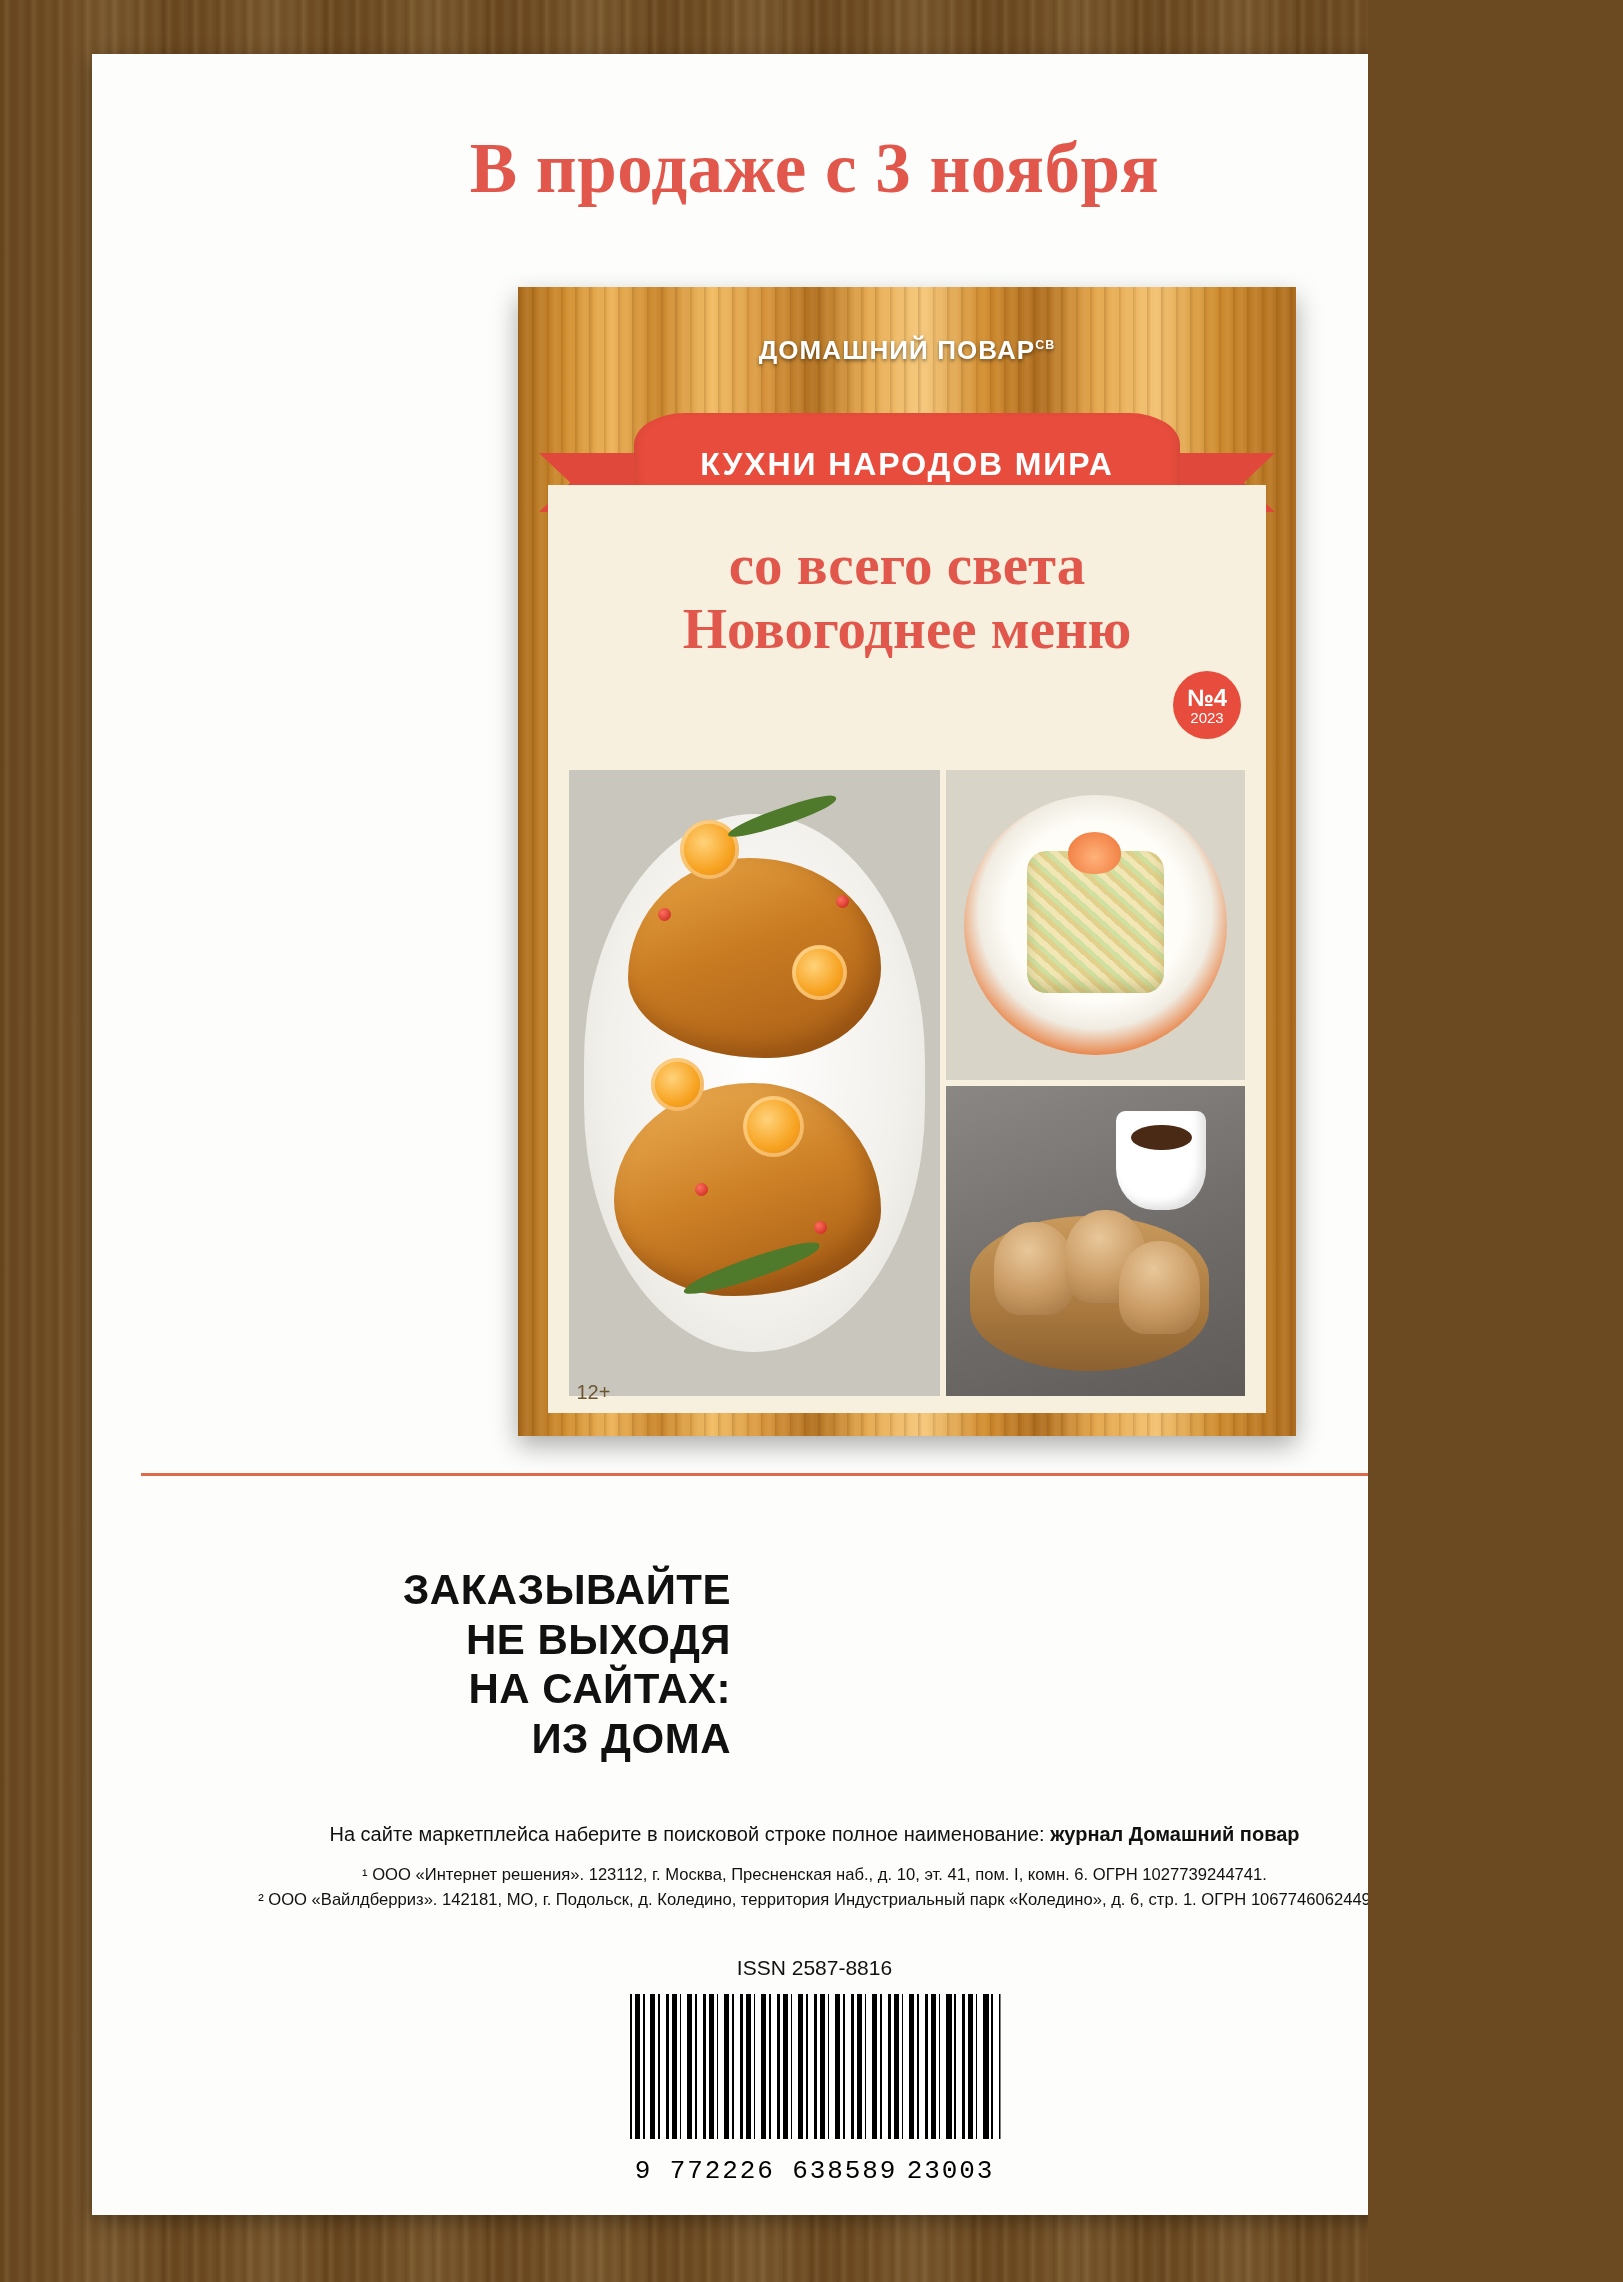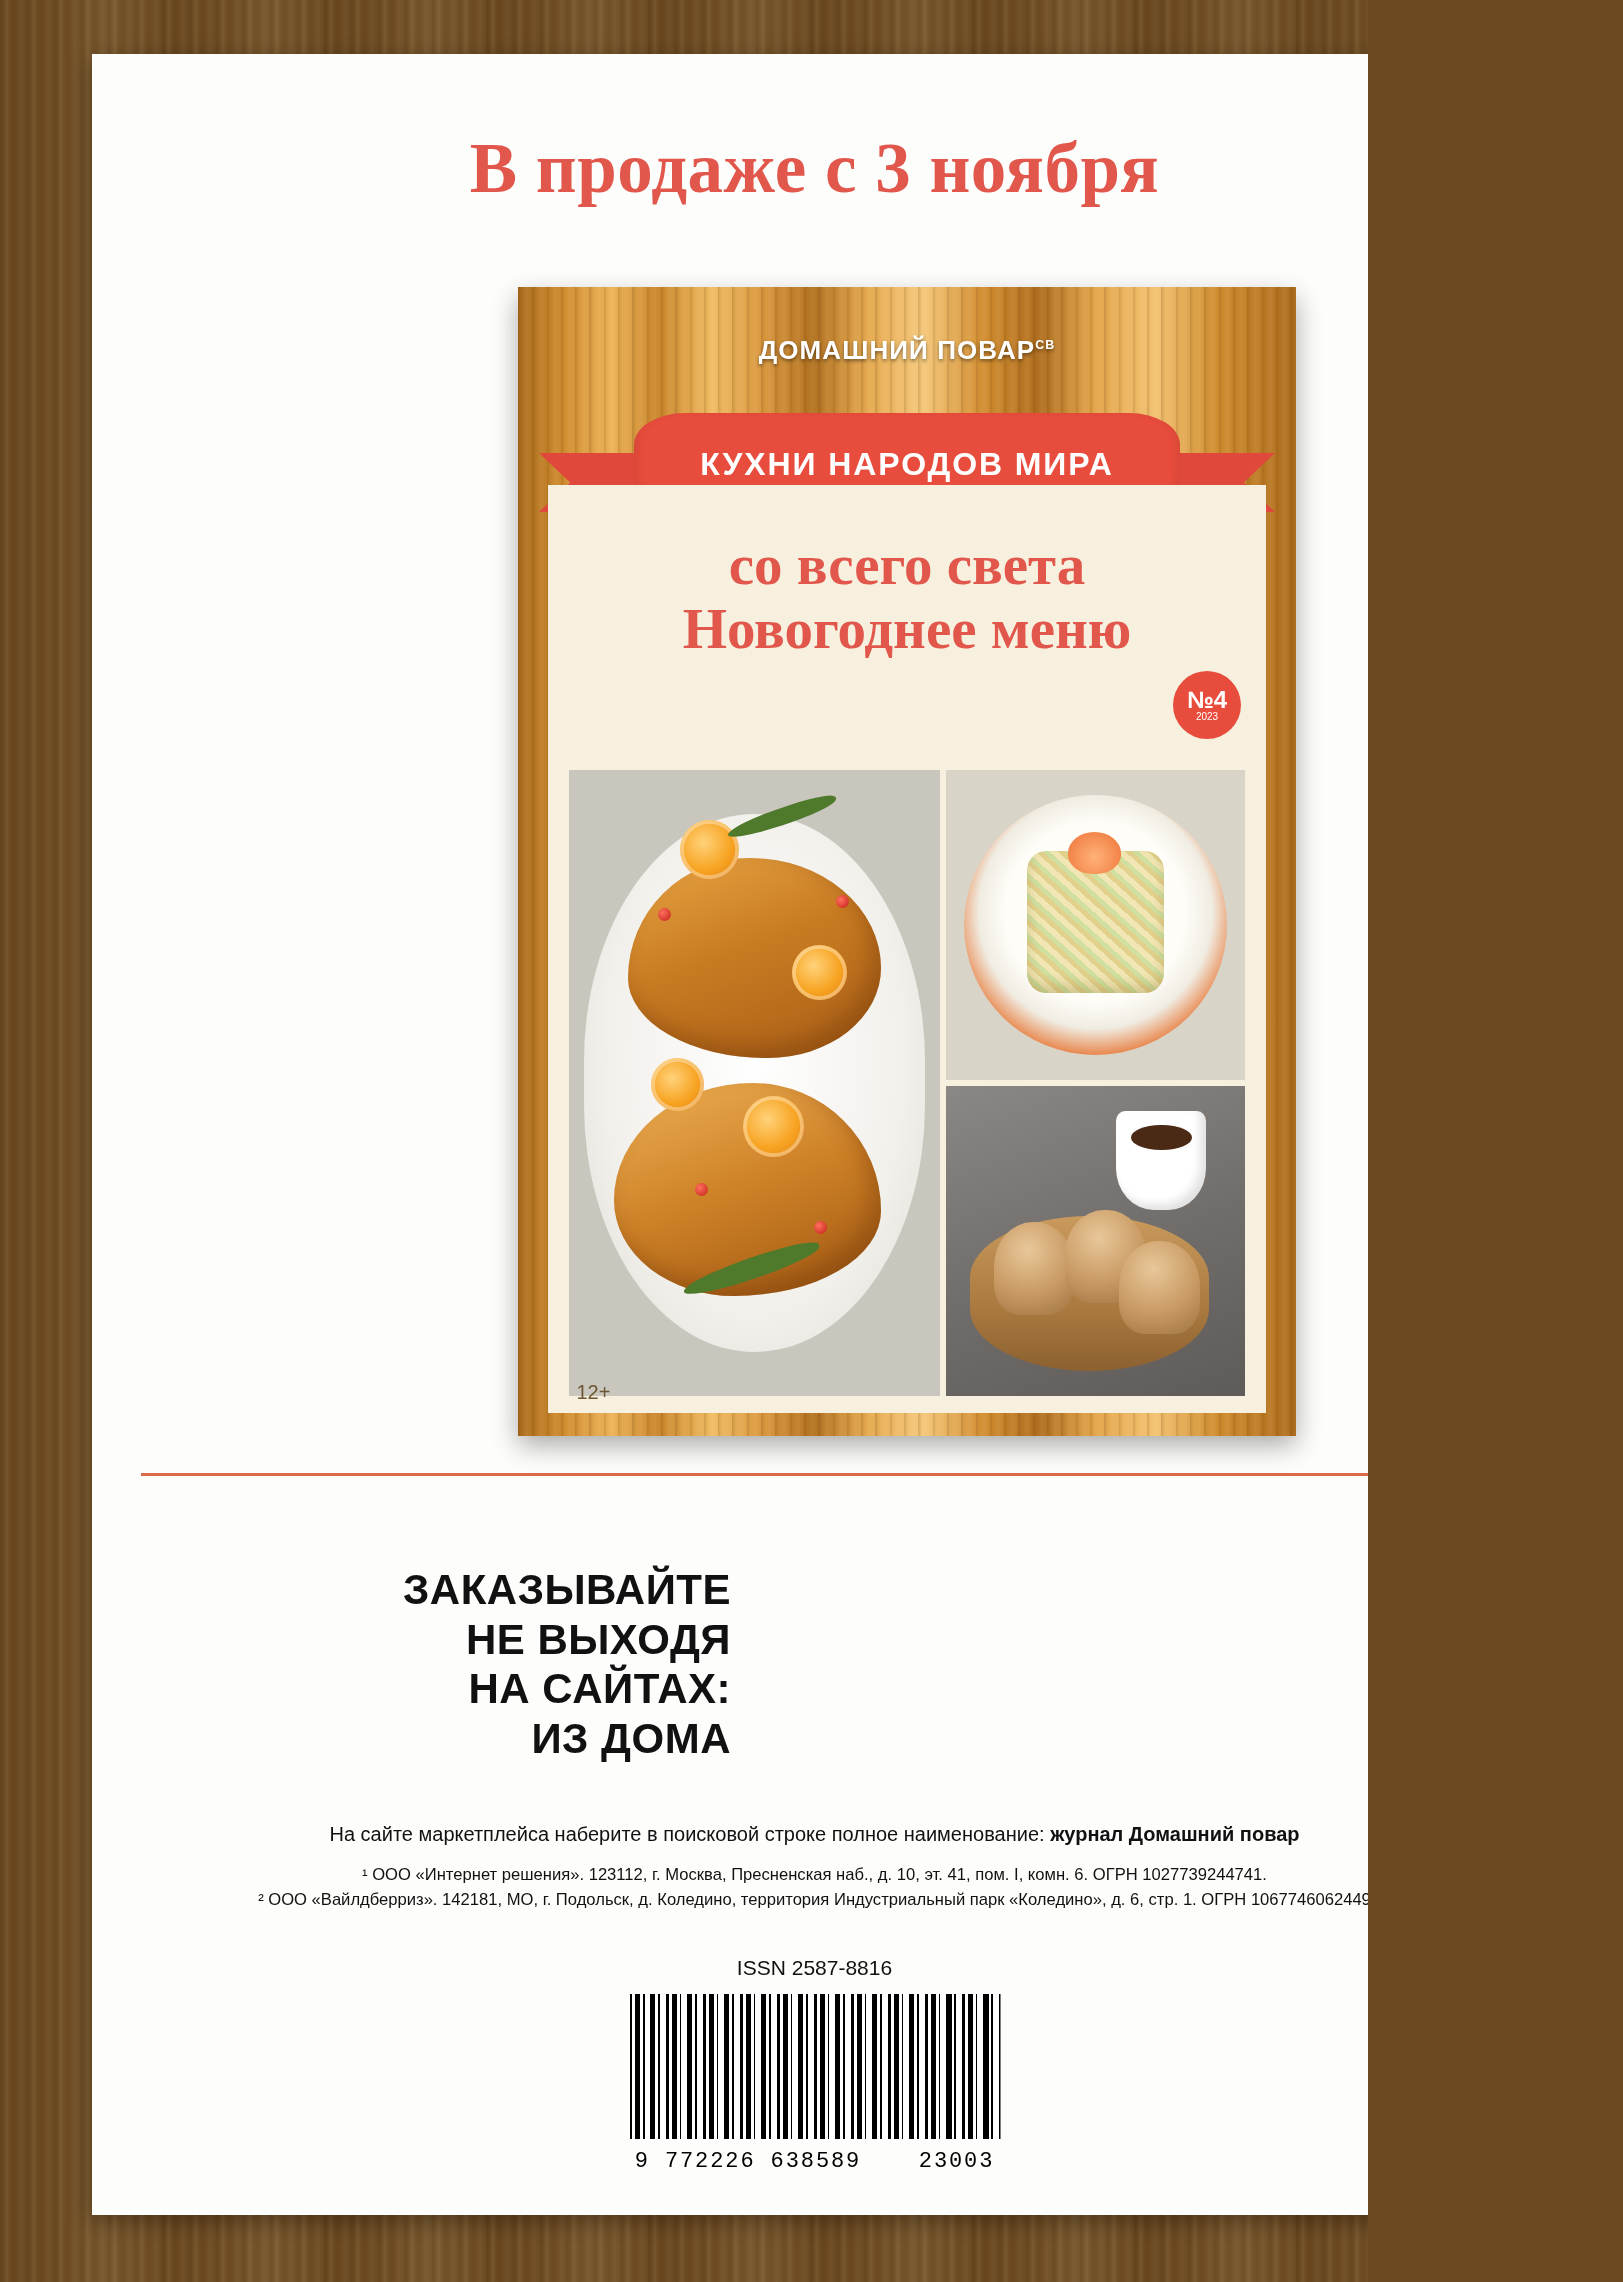--- a/index.html
+++ b/index.html
@@ -179,21 +179,21 @@
     width: 68px; height: 68px;
     border-radius: 50%;
     background: #e74c3c;
     color: #fff;
     display: flex; flex-direction: column;
     align-items: center; justify-content: center;
     line-height: 1.05;
     z-index: 5;
   }
   .issue-badge .n { font-size: 24px; font-weight: bold; }
-  .issue-badge .y { font-size: 10px; }
+  .issue-badge .y { font-size: 15px; }
 
   .photo-grid {
     position: absolute;
     left: 21px; right: 21px; top: 285px; bottom: 17px;
     display: grid;
     grid-template-columns: 1.24fr 1fr;
     grid-template-rows: 1fr 1fr;
     gap: 5.7px;
   }
   .photo { position: relative; overflow: hidden; }
@@ -378,23 +378,23 @@
   .barcode {
     height: 145px;
     background-image:
       repeating-linear-gradient(90deg,
         #000 0 2.9px, #fff 2.9px 5.7px, #000 5.7px 10.5px, #fff 10.5px 13.3px,
         #000 13.3px 15px, #fff 15px 21px, #000 21px 26px, #fff 26px 28.5px,
         #000 28.5px 31px, #fff 31px 37px);
     background-color: #fff;
   }
   .barcode-digits {
-    margin-top: 10px;
+    margin-top: 17px;
     font-family: "Liberation Mono", monospace;
-    font-size: 22px;
+    font-size: 26px;
     letter-spacing: 1.9px;
     display: flex;
     justify-content: space-between;
     padding: 0 5.7px;
   }
 </style>
 </head>
 <body>
 
 <div class="page">

